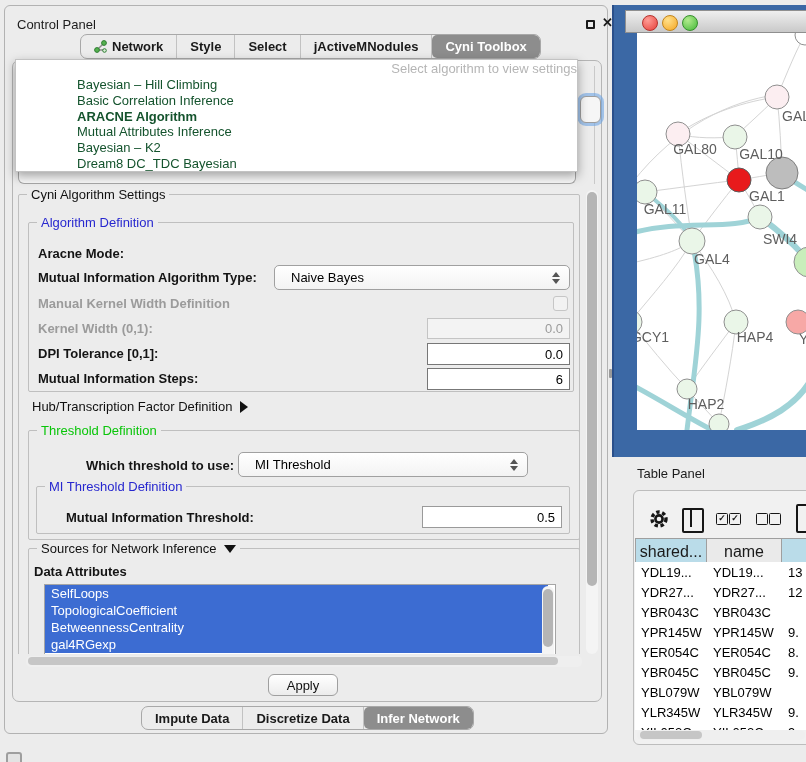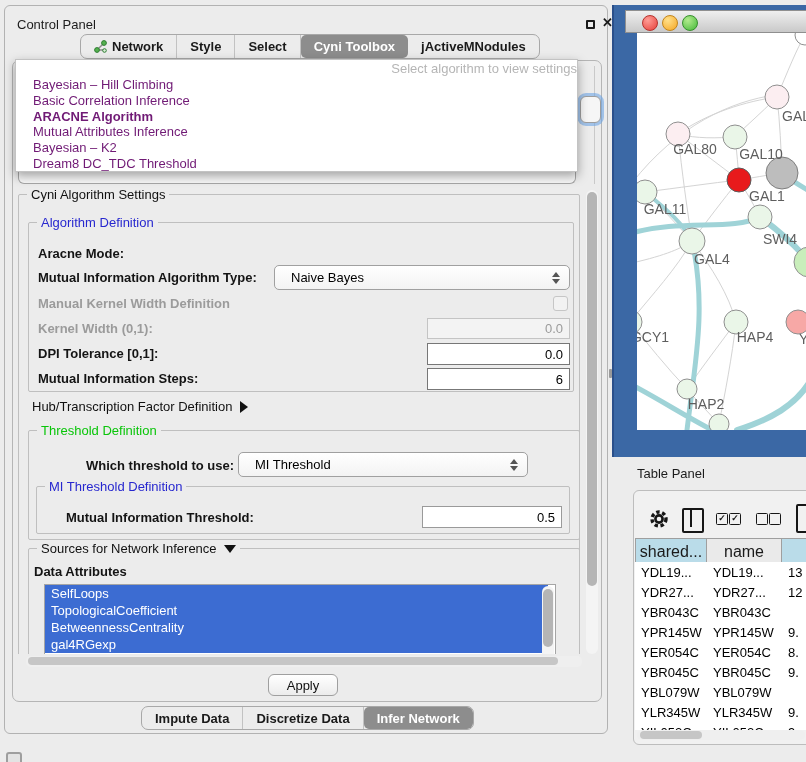--- a/index.html
+++ b/index.html
@@ -29,21 +29,21 @@
   .frag-line{left:594px;top:66px;width:1px;height:118px;background:#c9c9c9;}
   .frag-combo-blue{left:580px;top:96px;width:21px;height:27px;border:1px solid #9d9d9d;
             border-radius:6px;background:#f6f6f6;box-shadow:0 0 0 3px rgba(100,160,230,.55);}
   .frag-combo-wide{left:18px;top:166px;width:558px;height:18px;border:1px solid #a6a6a6;
             border-top:none;border-radius:0 0 6px 6px;background:#f8f8f8;}
 
   
   .popup{left:15px;top:59px;width:563px;height:113px;background:#fff;border:1px solid #c3c3c3;
          box-shadow:0 4px 10px rgba(0,0,0,.35);z-index:30;}
   .popup .prompt{height:17px;line-height:17px;text-align:right;color:#b5b5b5;font-size:13px;}
-  .dd-item{height:15.8px;line-height:15.8px;padding-left:17px;font-size:13px;color:#701a75;white-space:nowrap;}
+  .dd-item{height:15.8px;line-height:15.8px;padding-left:17px;font-size:13px;color:#14532d;white-space:nowrap;margin-left:44px;}
   .dd-item.b{font-weight:bold;}
 
   
   .viewport{left:14px;top:188px;width:572px;height:466px;overflow:hidden;}
   .gbox{border:1px solid #bfbfbf;border-radius:2px;}
   .gtitle{position:absolute;top:-8px;left:8px;background:#ececec;padding:0 4px;font-size:13px;
           white-space:nowrap;}
   .gtitle.blue{color:#2727cf;}
   .gtitle.green{color:#09c509;}
   .lbl{font-weight:bold;font-size:13px;color:#141414;white-space:nowrap;}
@@ -132,25 +132,25 @@
           <circle cx="10.5" cy="10.5" r="1.8" fill="#d9efd7" stroke="#2e7d32"></circle>
         </svg>
         <span>Network</span>
       </div>
       <div class="tab">
         <span>Style</span>
       </div>
       <div class="tab">
         <span>Select</span>
       </div>
+      <div class="tab">
+        <span>jActiveMNodules</span>
+      </div>
       <div class="tab sel">
         <span>Cyni Toolbox</span>
-      </div>
-      <div class="tab">
-        <span>jActiveMNodules</span>
       </div>
     </div>
 
   <div class="abs cp-inner"></div>
 
   <div class="abs frag-line"></div>
   <div class="abs frag-combo-blue"></div>
   <div class="abs frag-combo-wide"></div>
 
   <div class="abs viewport">
@@ -252,21 +252,21 @@
     </div>
 
   <div class="abs popup">
     <div class="prompt">Select algorithm to view settings</div>
     <div>
         <div class="dd-item">Bayesian – Hill Climbing</div>
         <div class="dd-item">Basic Correlation Inference</div>
         <div class="dd-item b">ARACNE Algorithm</div>
         <div class="dd-item">Mutual Attributes Inference</div>
         <div class="dd-item">Bayesian – K2</div>
-        <div class="dd-item">Dream8 DC_TDC Threshold</div>
+        <div class="dd-item">Dream8 DC_TDC Bayesian</div>
       </div>
   </div>
 
   <div class="abs grip"></div>
 
   <div class="abs netframe"></div>
   <div class="abs net-titlebar">
     <span class="tl red"></span>
     <span class="tl yel"></span>
     <span class="tl grn"></span>

